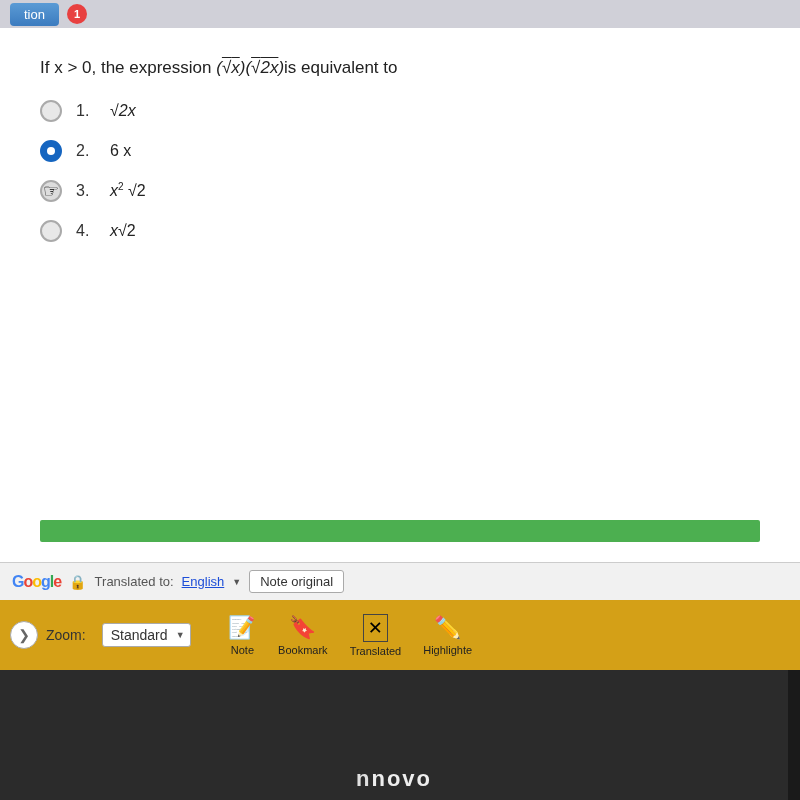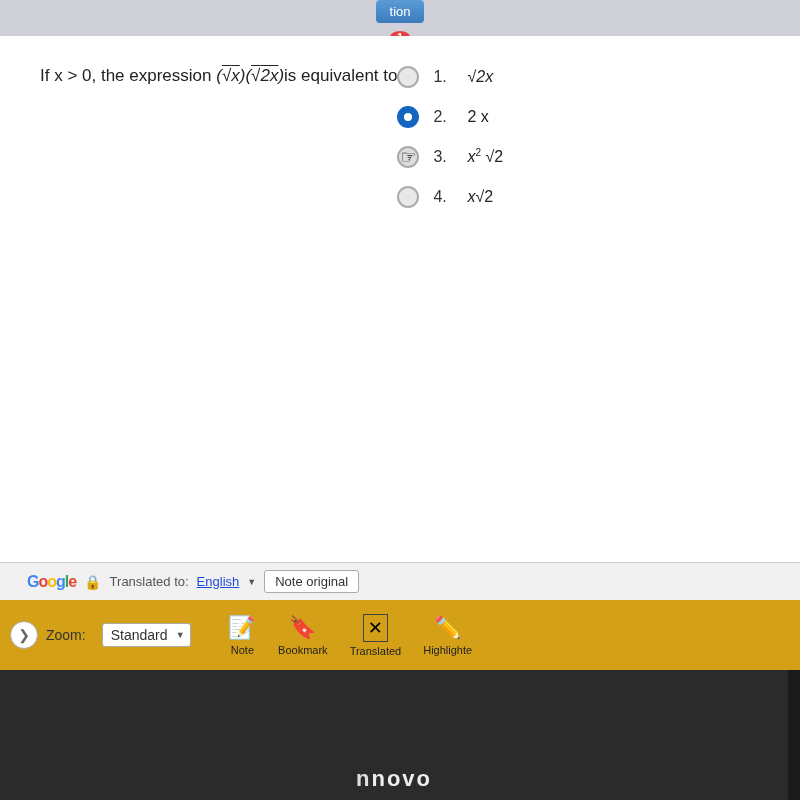--- a/index.html
+++ b/index.html
@@ -28,27 +28,26 @@
       right: 0;
       bottom: 130px;
       background: #f0f0f0;
       display: flex;
       flex-direction: column;
       overflow: hidden;
     }
 
     
     .browser-top {
-      height: 36px;
+      height: 28px;
       background: #d0d0d8;
       display: flex;
       align-items: center;
       padding: 0 10px;
       gap: 8px;
-      flex-direction: column;
     }
 
     .nav-btn-blue {
       background: linear-gradient(to bottom, #5b9bd5, #3b7bbf);
       color: white;
       border: none;
       border-radius: 4px;
       padding: 4px 14px;
       font-size: 13px;
       cursor: pointer;
@@ -66,21 +65,21 @@
       font-size: 11px;
       font-weight: bold;
     }
 
     
     .question-area {
       flex: 1;
       background: white;
       padding: 30px 40px 20px 40px;
       display: flex;
-      flex-direction: row;
+      flex-direction: column;
     }
 
     .question-text {
       font-size: 17px;
       color: #222;
       margin-bottom: 22px;
     }
 
     .question-text .math-expr {
       font-style: italic;
@@ -162,21 +161,20 @@
       gap: 8px;
       font-size: 13px;
       color: #333;
     }
 
     .google-logo {
       font-size: 16px;
       font-weight: bold;
       color: #4285f4;
       letter-spacing: -1px;
-      margin-left: 15px;
     }
     .google-logo span:nth-child(1) { color: #4285f4; }
     .google-logo span:nth-child(2) { color: #ea4335; }
     .google-logo span:nth-child(3) { color: #fbbc05; }
     .google-logo span:nth-child(4) { color: #4285f4; }
     .google-logo span:nth-child(5) { color: #34a853; }
     .google-logo span:nth-child(6) { color: #ea4335; }
 
     .lock-icon {
       font-size: 14px;
@@ -362,21 +360,21 @@
 
         <div class="option-row">
           <div class="radio-circle"></div>
           <span class="option-number">1.</span>
           <span class="option-math">√<em>2x</em></span>
         </div>
 
         <div class="option-row">
           <div class="radio-circle selected"></div>
           <span class="option-number">2.</span>
-          <span class="option-math">2 x</span>
+          <span class="option-math">6 x</span>
         </div>
 
         <div class="option-row">
           <div class="radio-circle cursor-hover">
             <span class="cursor-hand">☞</span>
           </div>
           <span class="option-number">3.</span>
           <span class="option-math"><em>x</em><sup>2</sup> √2</span>
         </div>
 

